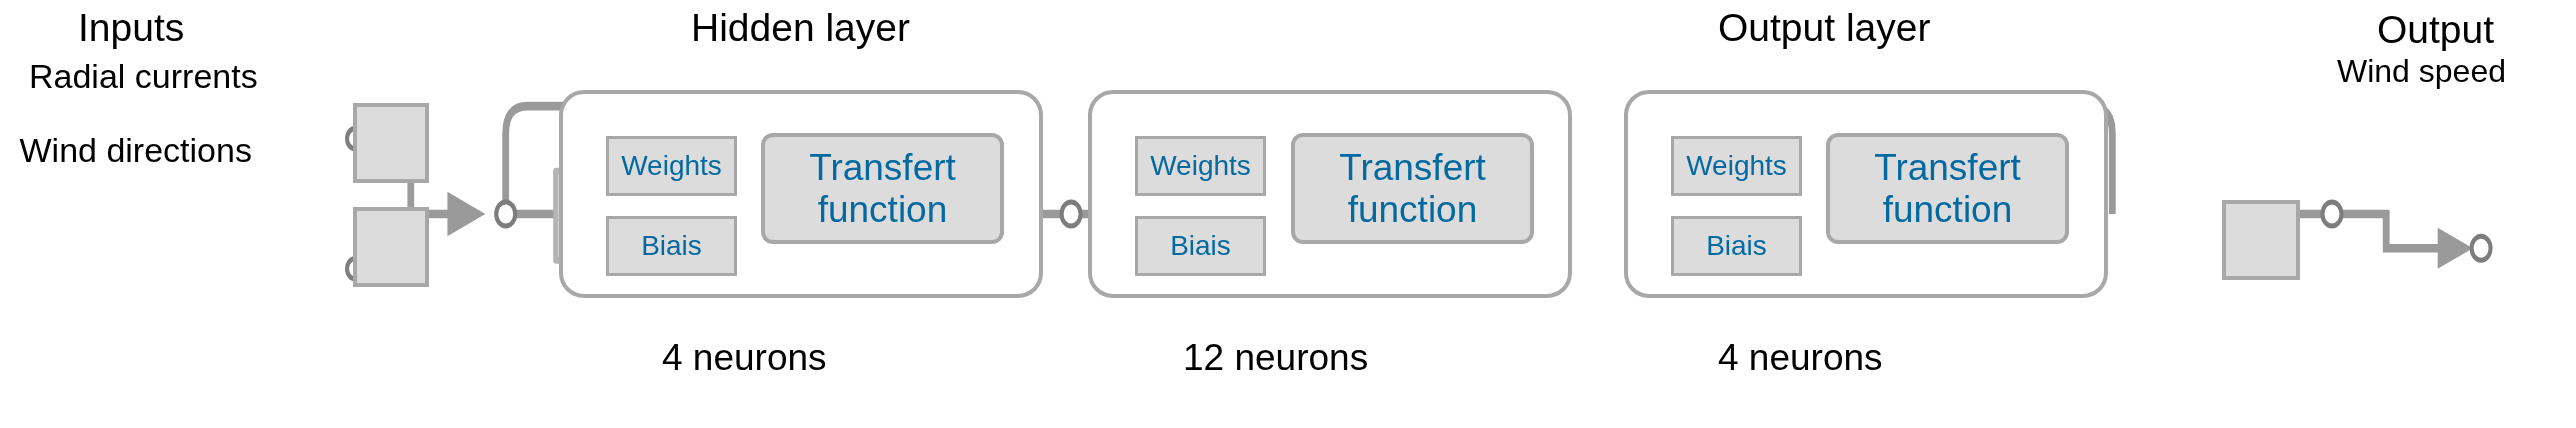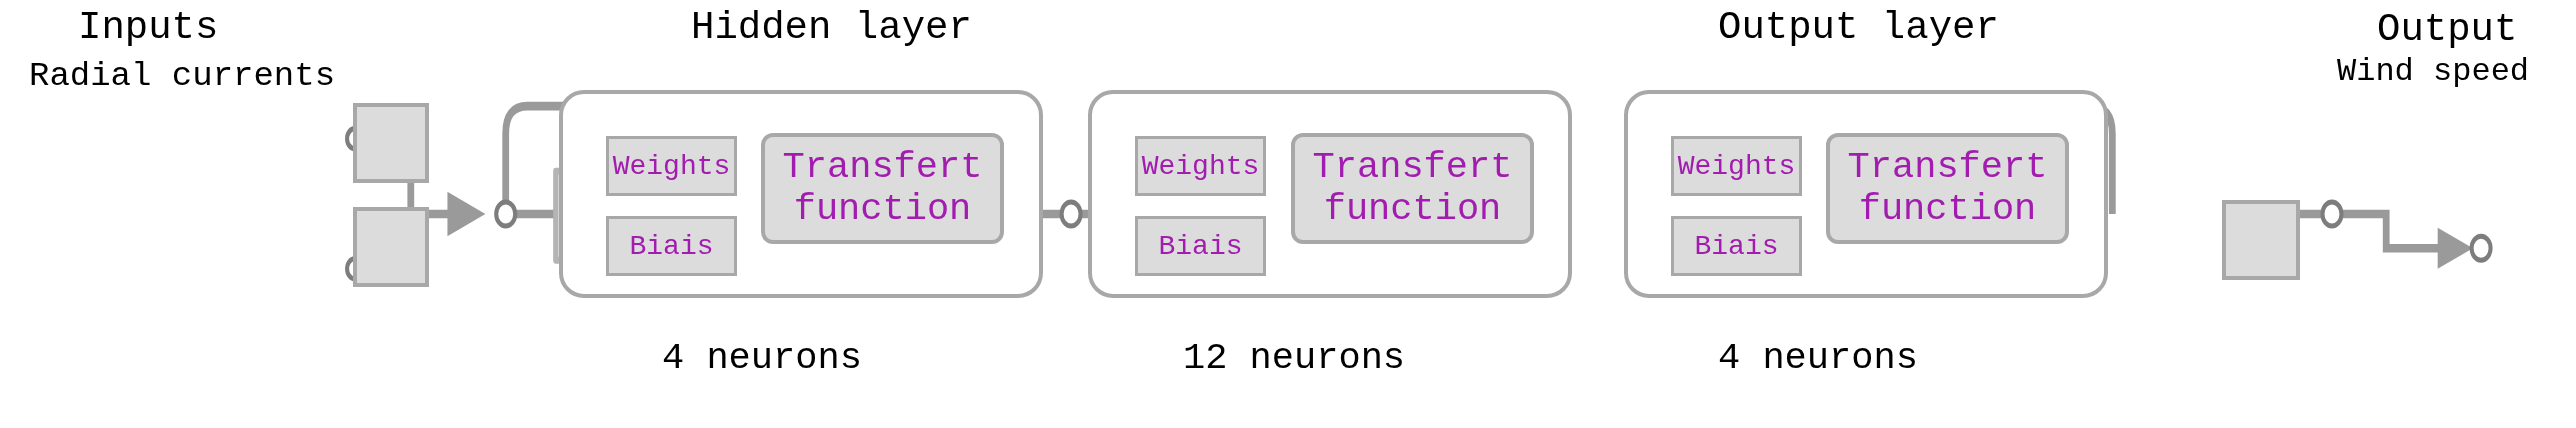--- a/index.html
+++ b/index.html
@@ -11,21 +11,20 @@
   body {
     font-family: "Liberation Sans", sans-serif;
     color: #000000;
   }
   #diagram {
     position: relative;
     width: 2576px;
     height: 428px;
     background: #ffffff;
     overflow: hidden;
-    font-family: Liberation Mono, monospace;
   }
   
   #wires {
     position: absolute;
     left: 0;
     top: 0;
     width: 2576px;
     height: 428px;
     pointer-events: none;
   }
@@ -95,21 +94,21 @@
   
   .sub-box {
     position: absolute;
     background: #dcdcdc;
     border: 3.9px solid #a8a8a8;
     box-sizing: border-box;
     display: flex;
     align-items: center;
     justify-content: center;
     text-align: center;
-    color: #a21caf;
+    color: #0369a1;
   }
   .sub-box.small {
     font-size: 28px;
   }
   .sub-box.transfert {
     border-width: 4.9px;
     font-size: 37px;
     line-height: 1.12;
     border-radius: 12px;
   }
@@ -178,20 +177,21 @@
     <circle class="port" cx="1303" cy="125" r="7"></circle>
     <circle class="port" cx="1255" cy="125" r="7"></circle>
     <circle class="port" cx="1720" cy="125" r="7"></circle>
     <circle class="port" cx="1830" cy="145" r="7"></circle>
   </svg>
 
   <div class="lbl lbl-section" style="left:78px; top:7.8px;">Inputs</div>
 
   <div class="lbl lbl-input" style="left:29px; top:59px;">Radial currents</div>
 
+  <div class="lbl lbl-input" style="left:19.5px; top:133px;">Wind directions</div>
 
   <div class="io-box" style="left:353px; top:103px; width:76px; height:80px;"></div>
 
   <div class="io-box" style="left:353px; top:207px; width:76px; height:80px;"></div>
 
   <div class="lbl lbl-layer-title" style="left:691px; top:7.8px;">Hidden layer</div>
 
   <div class="layer-box" style="left:559px; top:90px; width:484px; height:208px;"></div>
 
   <div class="sub-box small" style="left:606px; top:136px; width:131px; height:60px;">Weights</div>

